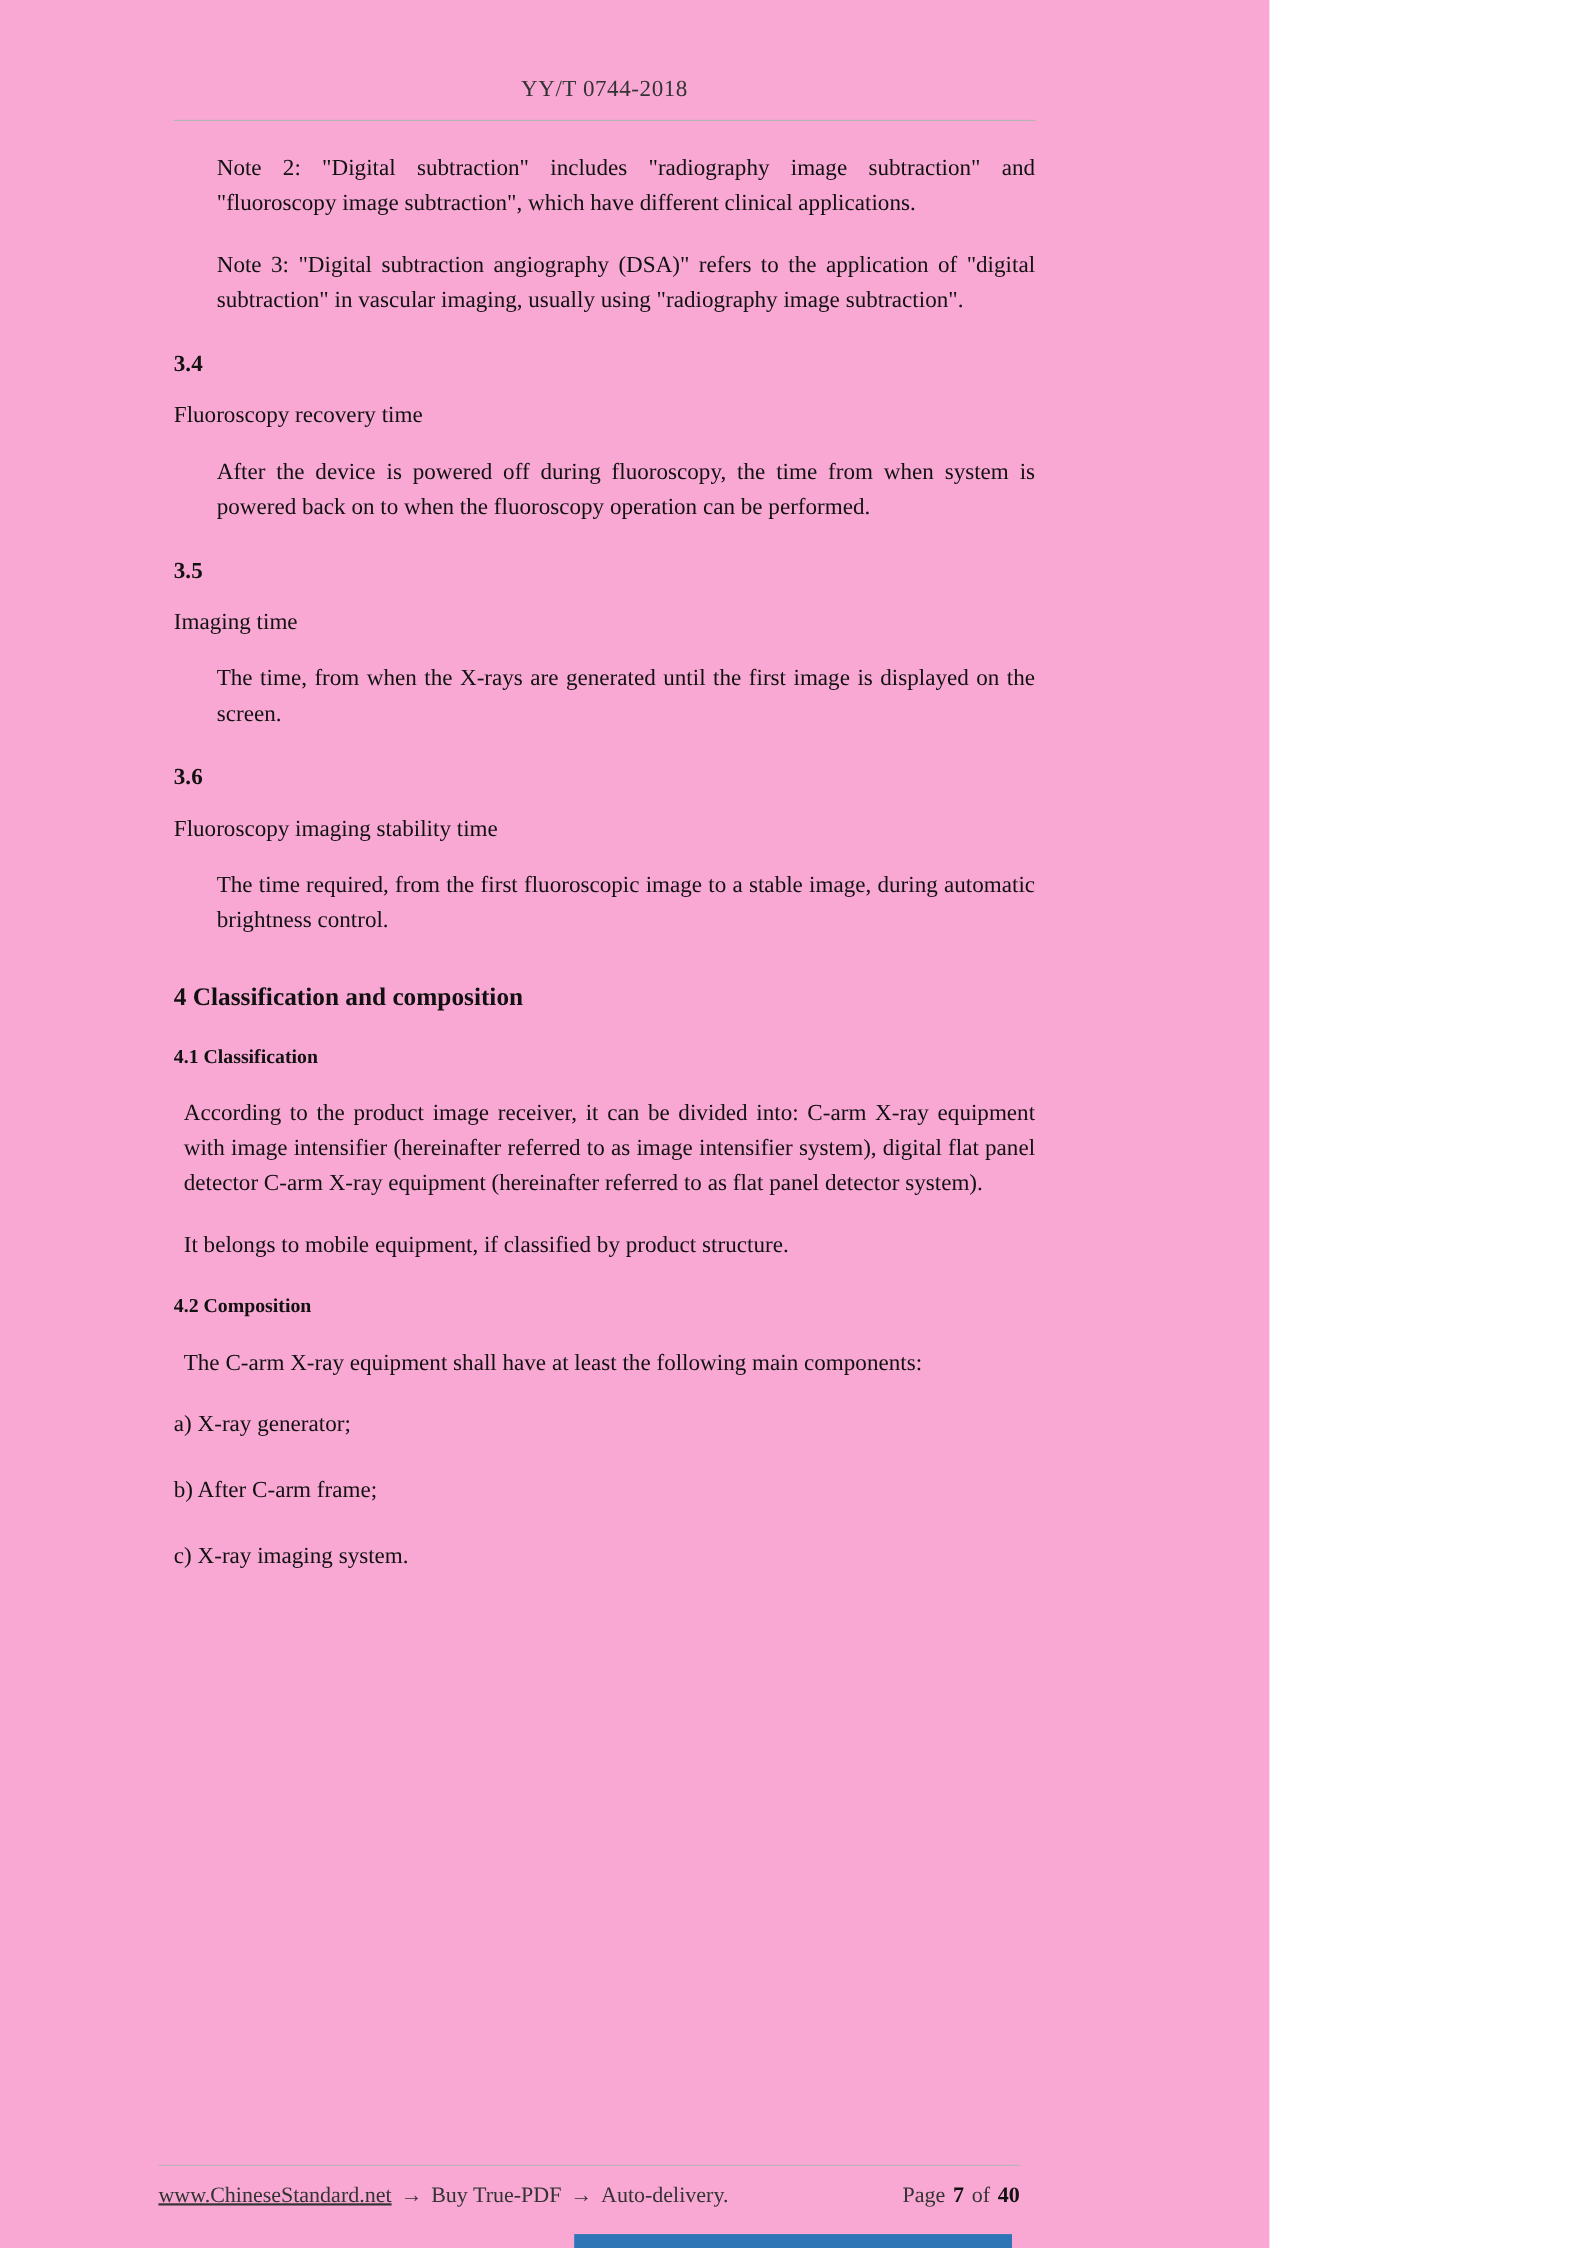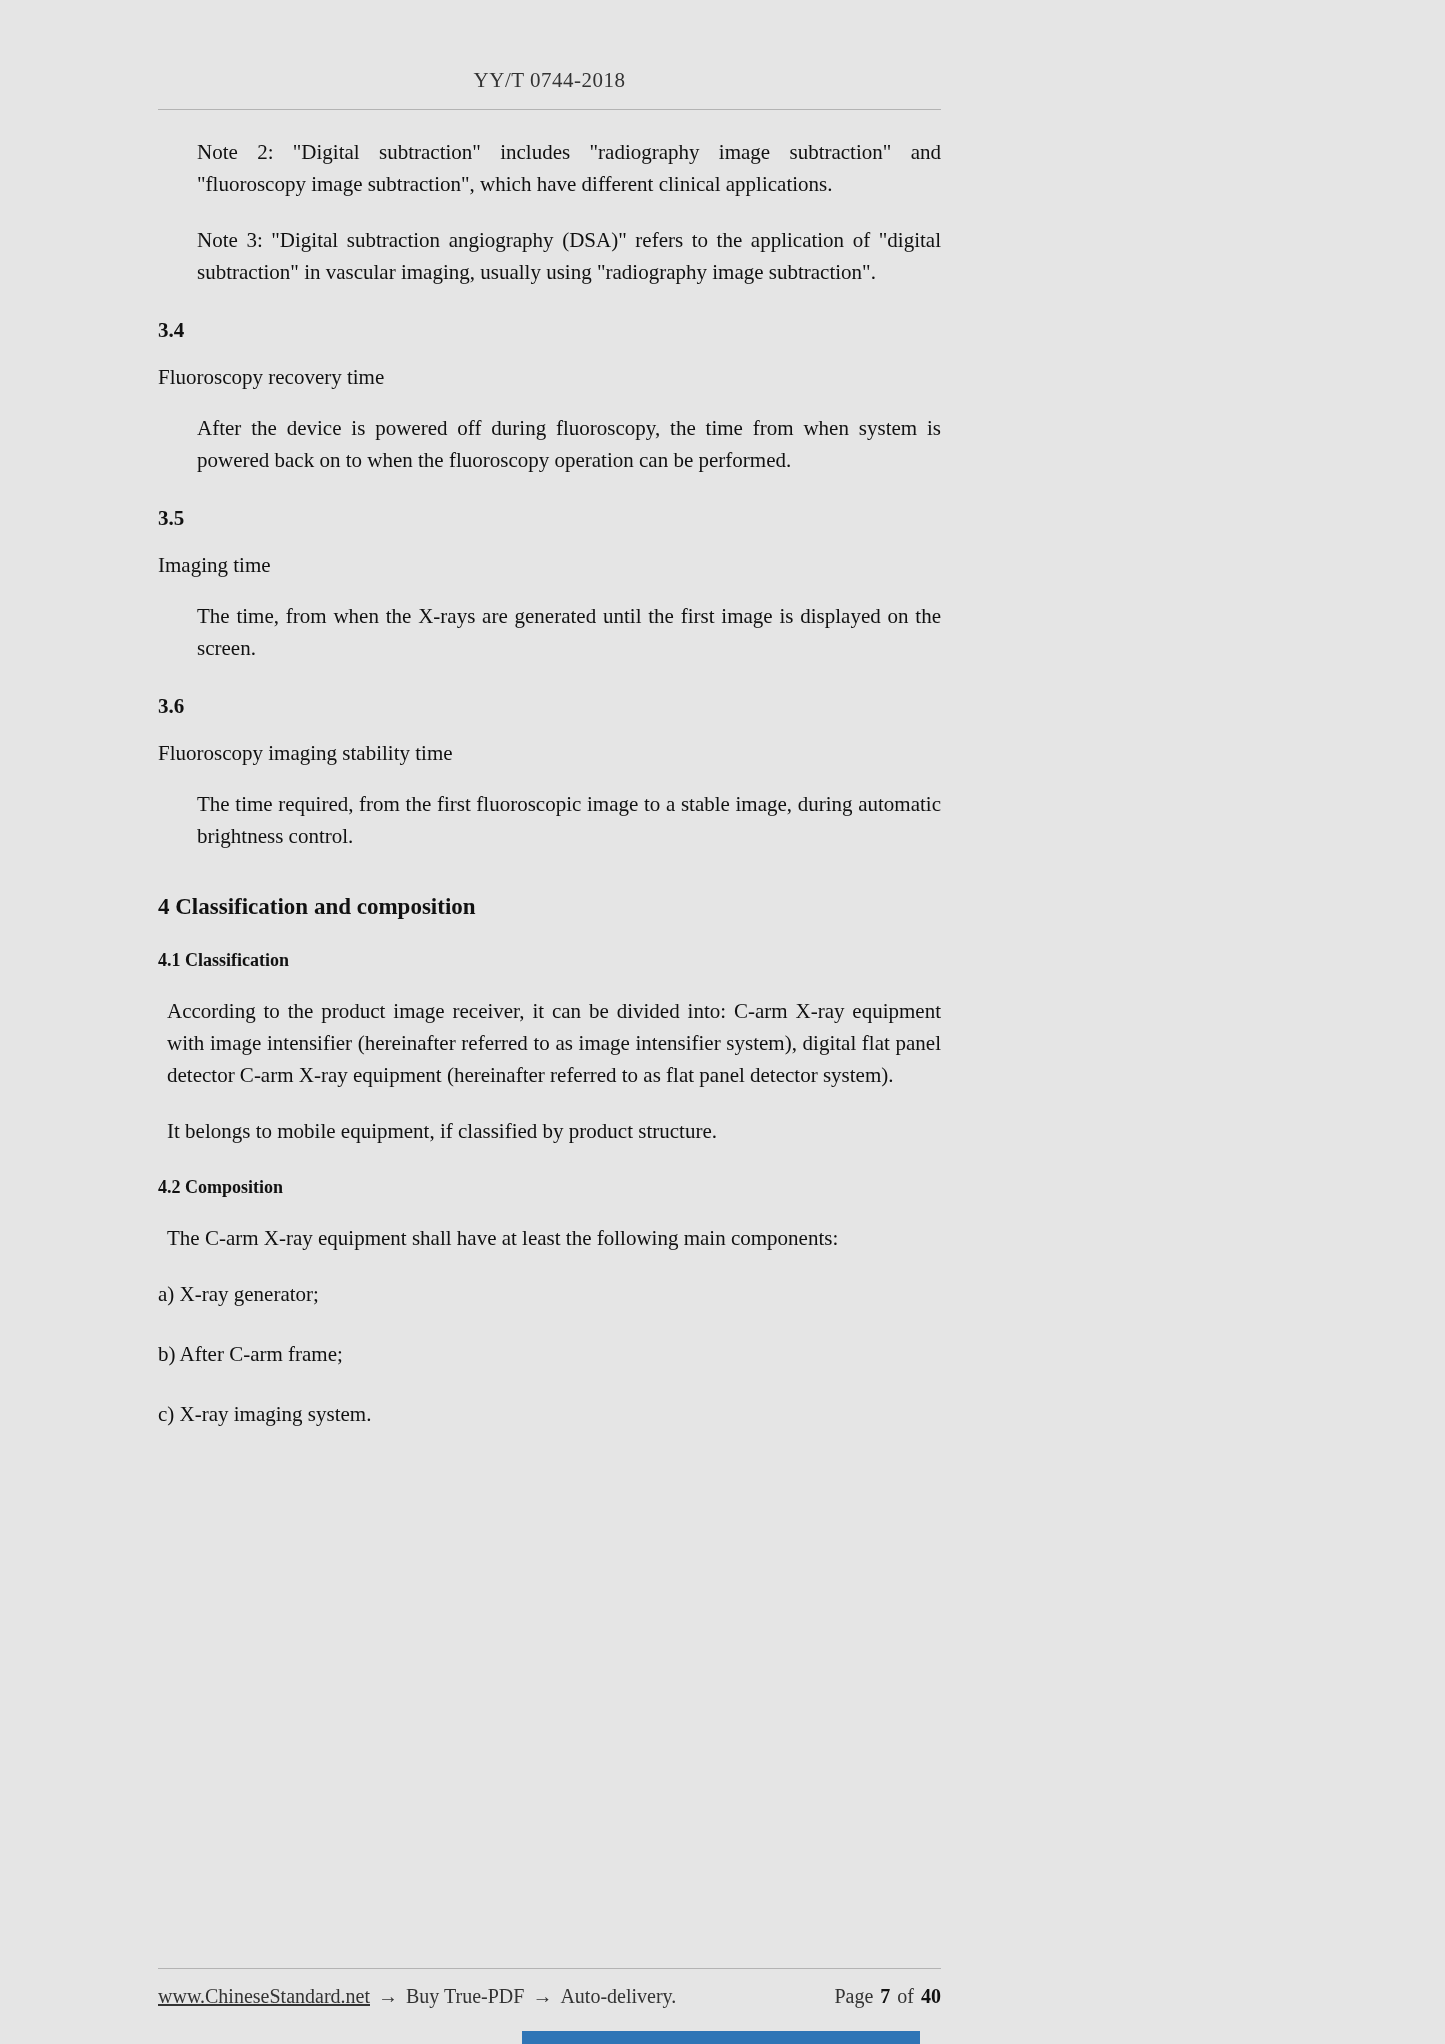--- a/index.html
+++ b/index.html
@@ -2,23 +2,23 @@
 <html><head>
 <meta charset="utf-8">
 <style>
   html, body {
     margin: 0;
     padding: 0;
     background: #ffffff;
   }
   .page {
     position: relative;
-    width: 1445px;
+    width: 1154px;
     height: 2044px;
-    background: #e5e5e5;
+    background: #f9a8d4;
     font-family: "Liberation Serif", serif;
     color: #111111;
     overflow: hidden;
   }
   .content-col {
     position: absolute;
     left: 158px;
     top: 0;
     width: 783px;
   }
@@ -66,21 +66,21 @@
     font-weight: bold;
     margin: 30px 0 24px 0;
   }
   .list-item {
     font-size: 21px;
     line-height: 32px;
     margin: 0 0 28px 0;
   }
   .doc-footer {
     position: absolute;
-    left: 158px;
+    left: 144px;
     top: 1968px;
     width: 783px;
     border-top: 1px solid #b3b3b3;
     padding-top: 16px;
     display: flex;
     justify-content: space-between;
     align-items: baseline;
     font-size: 20px;
     color: #333333;
   }

